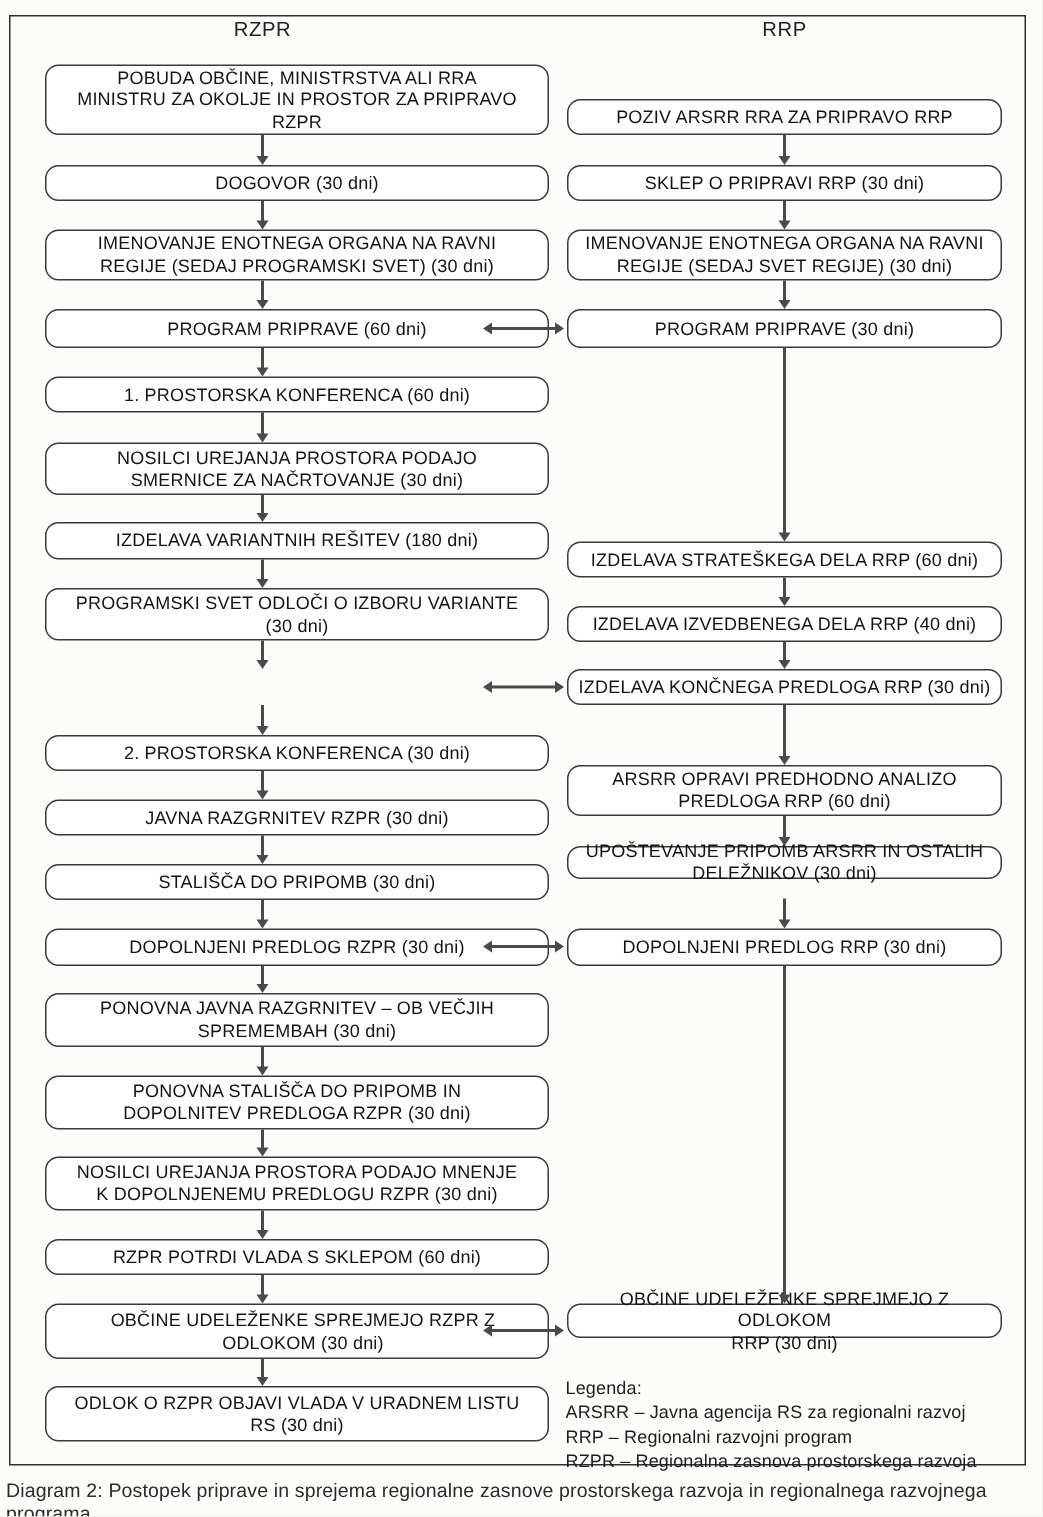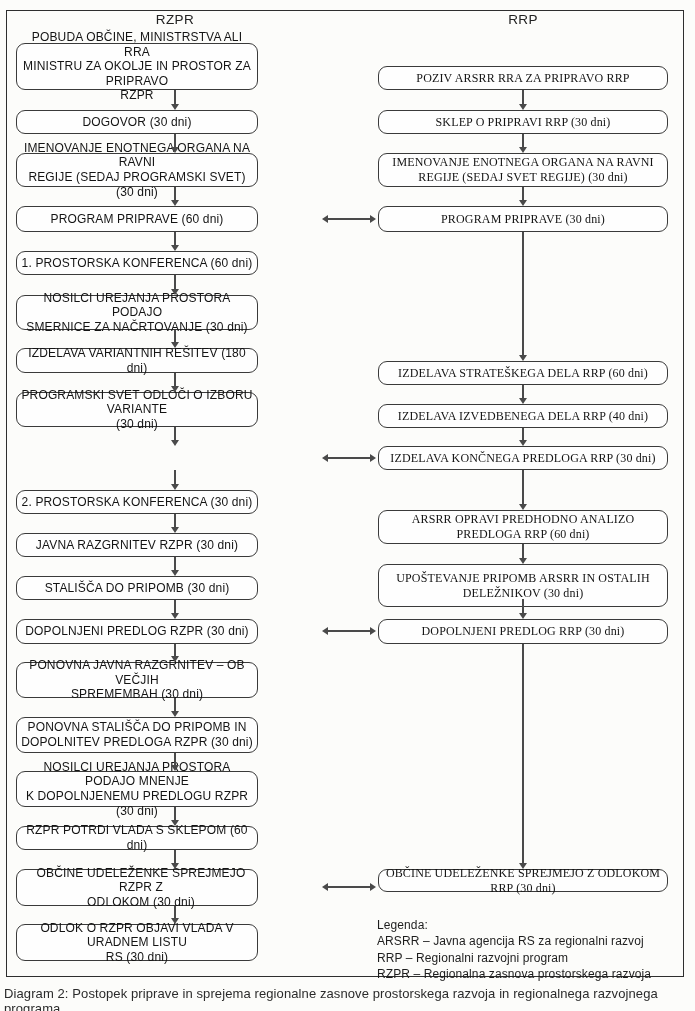--- a/index.html
+++ b/index.html
@@ -19,22 +19,22 @@
     font-size:13.5px; letter-spacing:0.4px; color:#222;
   }
   .node {
     position:absolute; background:#fefefe;
     border:1.3px solid #3a3a3a; border-radius:9px;
     display:flex; align-items:center; justify-content:center;
     text-align:center; font-size:12px; line-height:1.22;
     letter-spacing:0.15px; color:#141414;
     padding:1px 4px; white-space:pre-line;
   }
-  .ln { left:16px;  width:242px; }
-  .rn { left:378px; width:290px;font-family:Liberation Serif, serif; }
+  .ln { left:30px;  width:336px; }
+  .rn { left:378px; width:290px; }
   .varrow { position:absolute; width:10px; }
   .varrow::before {
     content:""; position:absolute; left:50%; top:0; bottom:4px;
     width:1.3px; margin-left:-0.65px; background:#4a4a4a;
   }
   .varrow::after {
     content:""; position:absolute; left:50%; bottom:0; margin-left:-4px;
     width:0; height:0;
     border-left:4px solid transparent; border-right:4px solid transparent;
     border-top:6px solid #4a4a4a;
@@ -105,21 +105,21 @@
   <div class="node rn" style="top:66px;  height:24px;">POZIV ARSRR RRA ZA PRIPRAVO RRP</div>
   <div class="node rn" style="top:110px; height:24px;">SKLEP O PRIPRAVI RRP (30 dni)</div>
   <div class="node rn" style="top:153px; height:34px;">IMENOVANJE ENOTNEGA ORGANA NA RAVNI
 REGIJE (SEDAJ SVET REGIJE) (30 dni)</div>
   <div class="node rn" style="top:206px; height:26px;">PROGRAM PRIPRAVE (30 dni)</div>
   <div class="node rn" style="top:361px; height:24px;">IZDELAVA STRATEŠKEGA DELA RRP (60 dni)</div>
   <div class="node rn" style="top:404px; height:24px;">IZDELAVA IZVEDBENEGA DELA RRP (40 dni)</div>
   <div class="node rn" style="top:446px; height:24px;">IZDELAVA KONČNEGA PREDLOGA RRP (30 dni)</div>
   <div class="node rn" style="top:510px; height:34px;">ARSRR OPRAVI PREDHODNO ANALIZO
 PREDLOGA RRP (60 dni)</div>
-  <div class="node rn" style="top:564px; height:43px;">UPOŠTEVANJE PRIPOMB ARSRR IN OSTALIH
+  <div class="node rn" style="top:564px; height:22px;">UPOŠTEVANJE PRIPOMB ARSRR IN OSTALIH
 DELEŽNIKOV (30 dni)</div>
   <div class="node rn" style="top:619px; height:25px;">DOPOLNJENI PREDLOG RRP (30 dni)</div>
   <div class="node rn" style="top:869px; height:23px;">OBČINE UDELEŽENKE SPREJMEJO Z ODLOKOM
 RRP (30 dni)</div>
 
   <div class="varrow" style="left:170px; top:90px;  height:20px;"></div>
   <div class="varrow" style="left:170px; top:134px; height:19px;"></div>
   <div class="varrow" style="left:170px; top:187px; height:19px;"></div>
   <div class="varrow" style="left:170px; top:232px; height:19px;"></div>
   <div class="varrow" style="left:170px; top:275px; height:20px;"></div>

